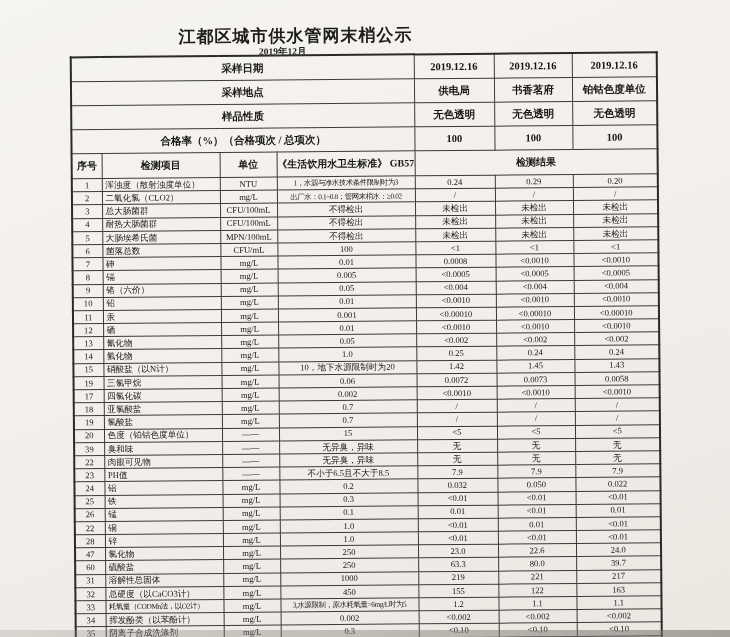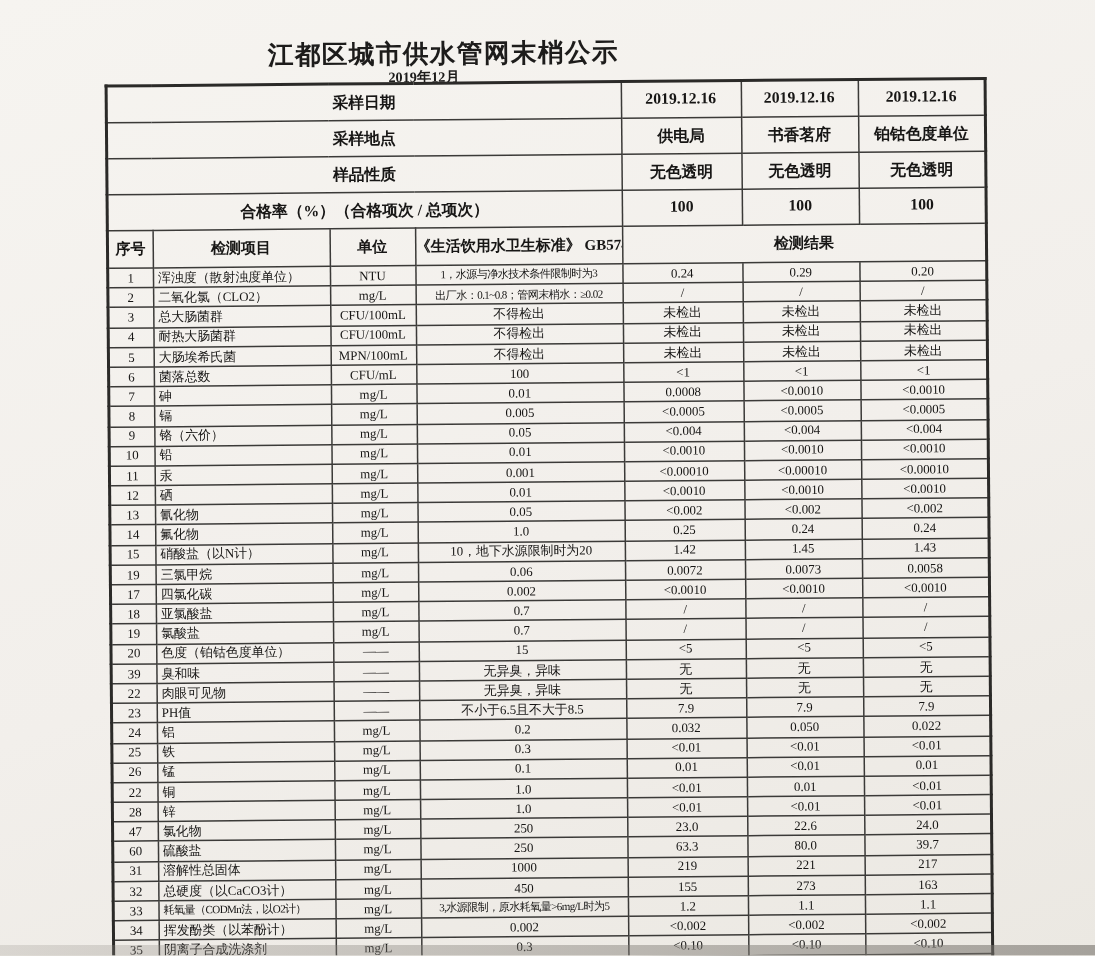--- a/index.html
+++ b/index.html
@@ -361,21 +361,21 @@
             <td class="cell-r">219</td>
             <td class="cell-r">221</td>
             <td class="cell-r">217</td>
           </tr>
           <tr>
             <td class="cell-no">32</td>
             <td class="cell-name">总硬度（以CaCO3计）</td>
             <td class="cell-unit">mg/L</td>
             <td class="cell-std">450</td>
             <td class="cell-r">155</td>
-            <td class="cell-r">273</td>
+            <td class="cell-r">122</td>
             <td class="cell-r">163</td>
           </tr>
           <tr>
             <td class="cell-no">33</td>
             <td class="cell-name tight">耗氧量（CODMn法，以O2计）</td>
             <td class="cell-unit">mg/L</td>
             <td class="cell-std tight">3,水源限制，原水耗氧量&gt;6mg/L时为5</td>
             <td class="cell-r">1.2</td>
             <td class="cell-r">1.1</td>
             <td class="cell-r">1.1</td>

